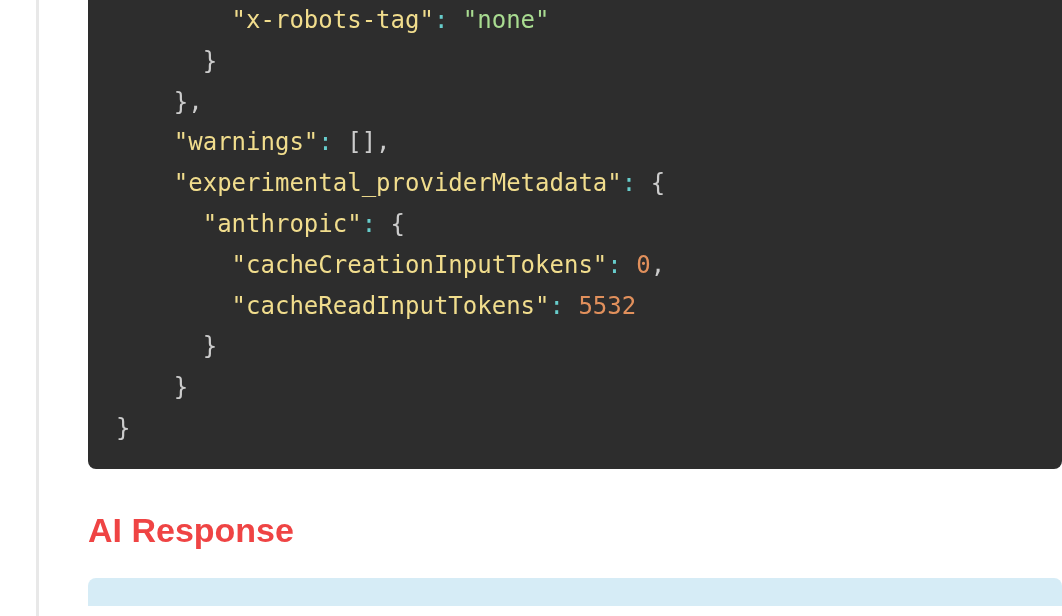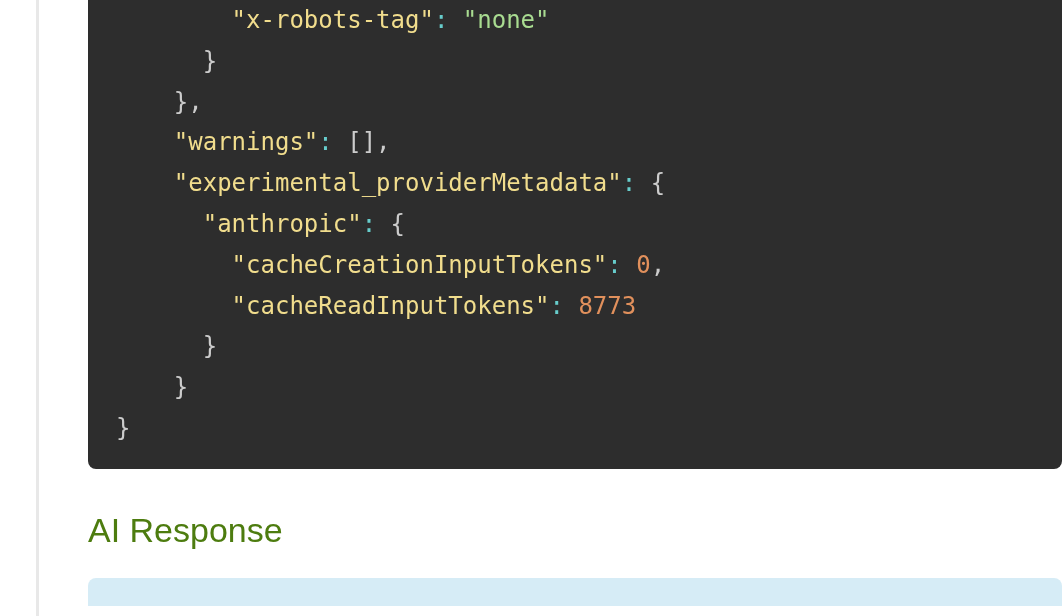--- a/index.html
+++ b/index.html
@@ -33,22 +33,22 @@
     .code-line { white-space: pre; }
     .key { color: #f1dd8d; }
     .punct { color: #cccccc; }
     .colon { color: #67cdcc; }
     .string { color: #a9dc91; }
     .number { color: #e1905c; }
     .brace { color: #cccccc; }
     .bracket { color: #cccccc; }
     .heading {
       font-size: 34px;
-      font-weight: 400;
-      color: #4d7c0f;
+      font-weight: 700;
+      color: #ef4444;
       margin-left: 88px;
       margin-top: 42px;
     }
     .blue-block {
       background: #d6ecf6;
       margin-left: 88px;
       margin-right: 0;
       margin-top: 28px;
       height: 28px;
       border-radius: 8px 8px 0 0;
@@ -60,21 +60,21 @@
 <div class="left-border"></div>
 
 <div class="code-block">
   <div class="code-line">        <span class="key">"x-robots-tag"</span><span class="colon">:</span> <span class="string">"none"</span></div>
   <div class="code-line">      }</div>
   <div class="code-line"><span class="brace">    },</span></div>
   <div class="code-line">    <span class="key">"warnings"</span><span class="colon">:</span> <span class="bracket">[]</span><span class="punct">,</span></div>
   <div class="code-line">    <span class="key">"experimental_providerMetadata"</span><span class="colon">:</span> <span class="brace">{</span></div>
   <div class="code-line">      <span class="key">"anthropic"</span><span class="colon">:</span> <span class="brace">{</span></div>
   <div class="code-line">        <span class="key">"cacheCreationInputTokens"</span><span class="colon">:</span> <span class="number">0</span><span class="punct">,</span></div>
-  <div class="code-line">        <span class="key">"cacheReadInputTokens"</span><span class="colon">:</span> <span class="number">8773</span></div>
+  <div class="code-line">        <span class="key">"cacheReadInputTokens"</span><span class="colon">:</span> <span class="number">5532</span></div>
   <div class="code-line">      }</div>
   <div class="code-line">    }</div>
   <div class="code-line">}</div>
 </div>
 
 <h2 class="heading">AI Response</h2>
 
 <div class="blue-block"></div>
 
 </body></html>

